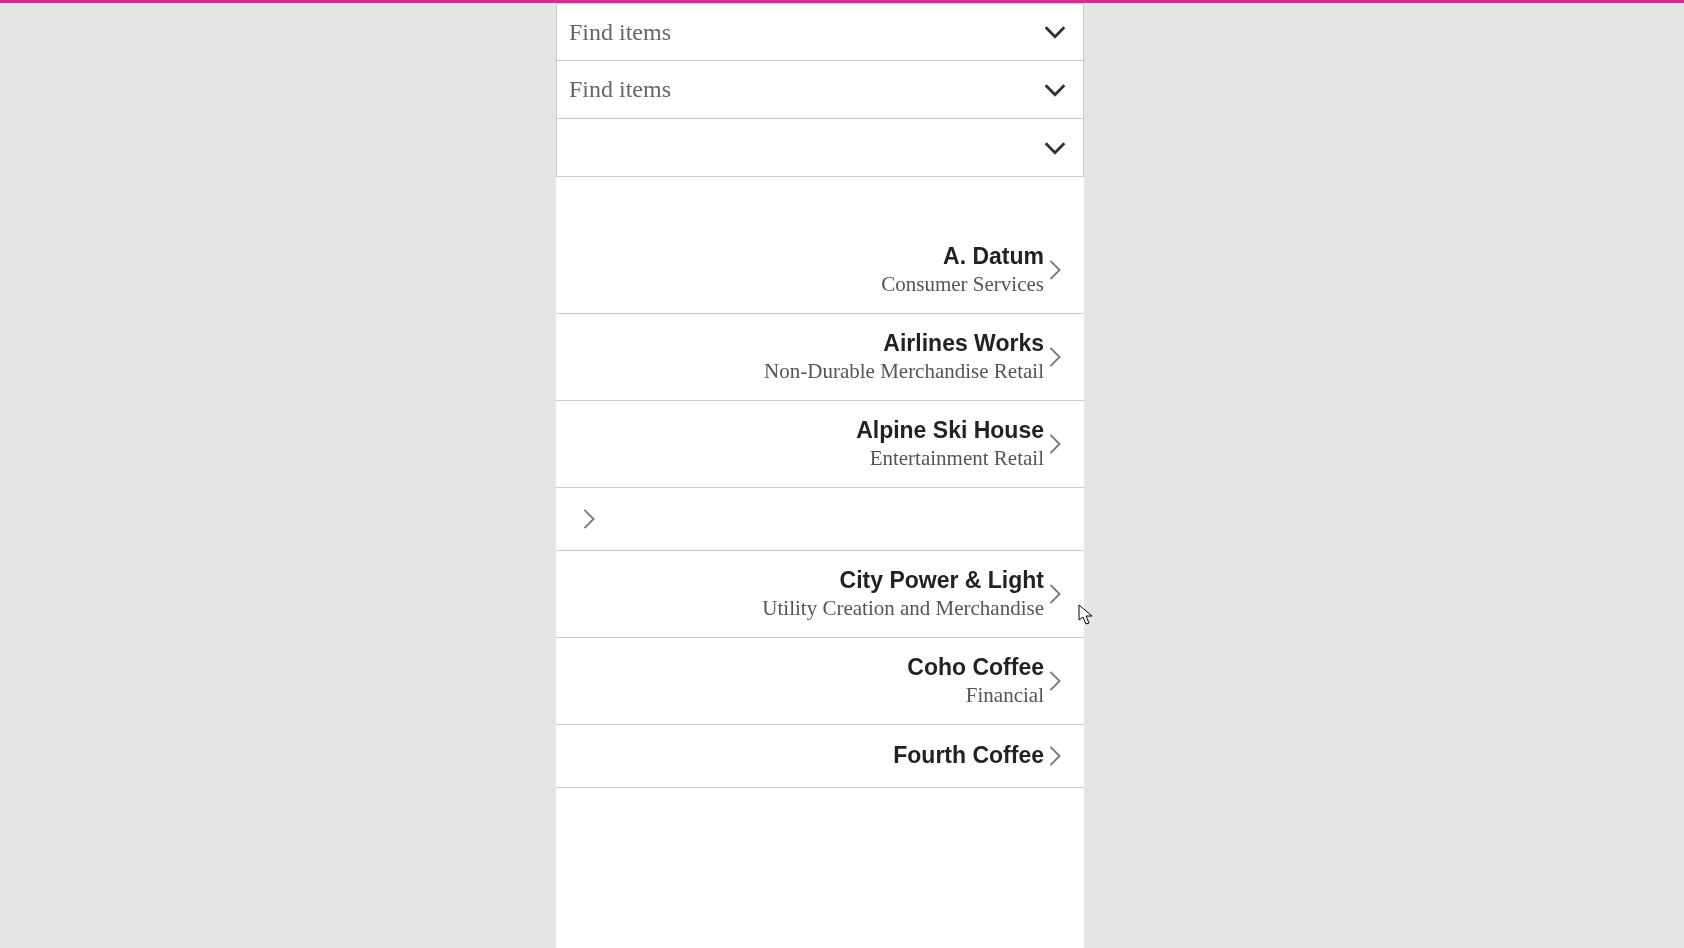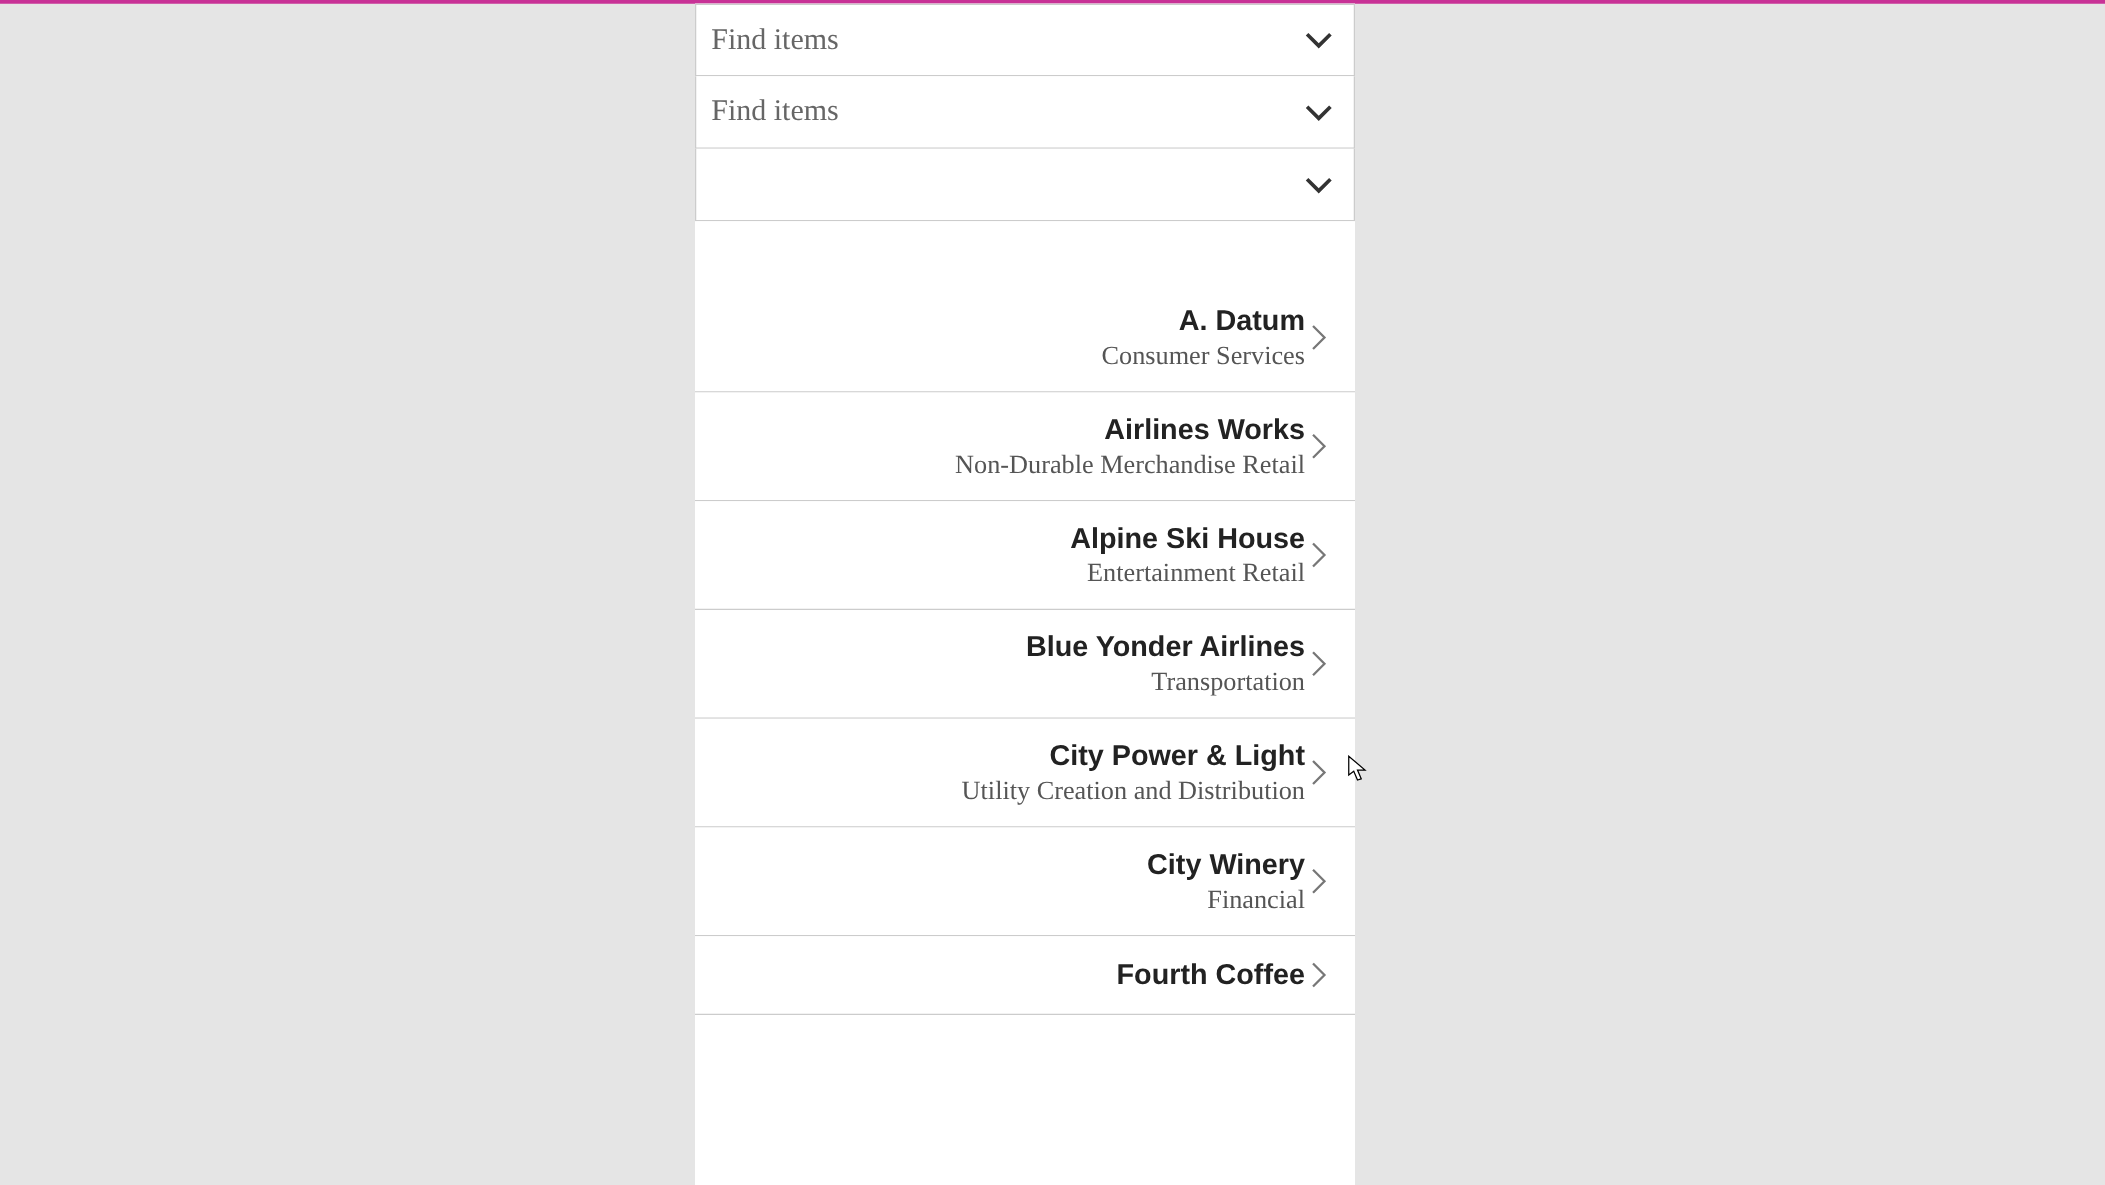--- a/index.html
+++ b/index.html
@@ -199,44 +199,40 @@
         <div class="list-item-title">Alpine Ski House</div>
         <div class="list-item-subtitle">Entertainment Retail</div>
       </div>
       <span class="chevron-right">
         <svg viewBox="0 0 24 30">
             <polyline points="7,5 17,15 7,25"></polyline>
           </svg>
       </span>
     </div>
     <div class="list-item">
-      <div class="list-item-text">
-        <div class="list-item-title">Blue Yonder Airlines</div>
-        <div class="list-item-subtitle">Transportation</div>
-      </div>
       <span class="chevron-right">
         <svg viewBox="0 0 24 30">
             <polyline points="7,5 17,15 7,25"></polyline>
           </svg>
       </span>
     </div>
     <div class="list-item">
       <div class="list-item-text">
         <div class="list-item-title">City Power &amp; Light</div>
-        <div class="list-item-subtitle">Utility Creation and Distribution</div>
-      </div>
-      <span class="chevron-right">
-        <svg viewBox="0 0 24 30">
-            <polyline points="7,5 17,15 7,25"></polyline>
-          </svg>
-      </span>
-    </div>
-    <div class="list-item">
-      <div class="list-item-text">
-        <div class="list-item-title">City Winery</div>
+        <div class="list-item-subtitle">Utility Creation and Merchandise</div>
+      </div>
+      <span class="chevron-right">
+        <svg viewBox="0 0 24 30">
+            <polyline points="7,5 17,15 7,25"></polyline>
+          </svg>
+      </span>
+    </div>
+    <div class="list-item">
+      <div class="list-item-text">
+        <div class="list-item-title">Coho Coffee</div>
         <div class="list-item-subtitle">Financial</div>
       </div>
       <span class="chevron-right">
         <svg viewBox="0 0 24 30">
             <polyline points="7,5 17,15 7,25"></polyline>
           </svg>
       </span>
     </div>
     <div class="list-item">
       <div class="list-item-text">

